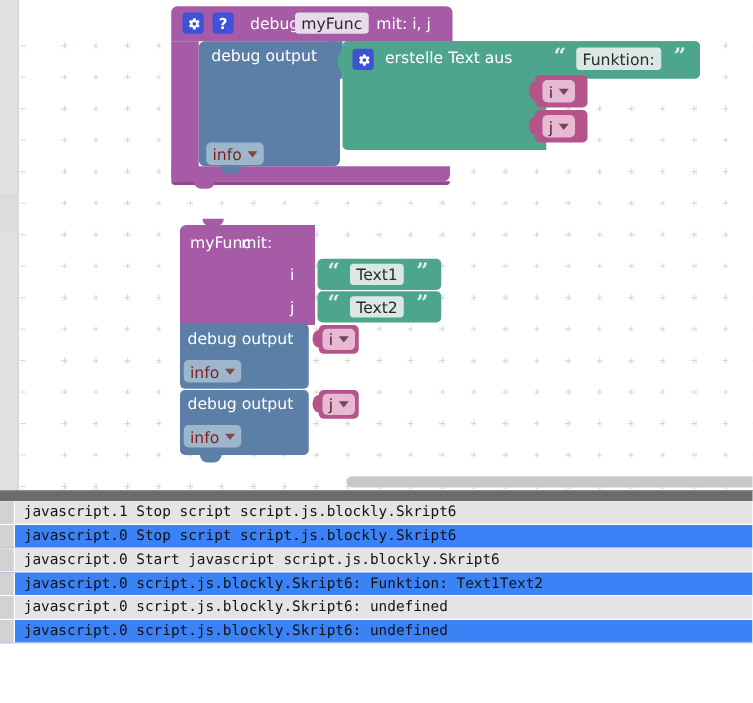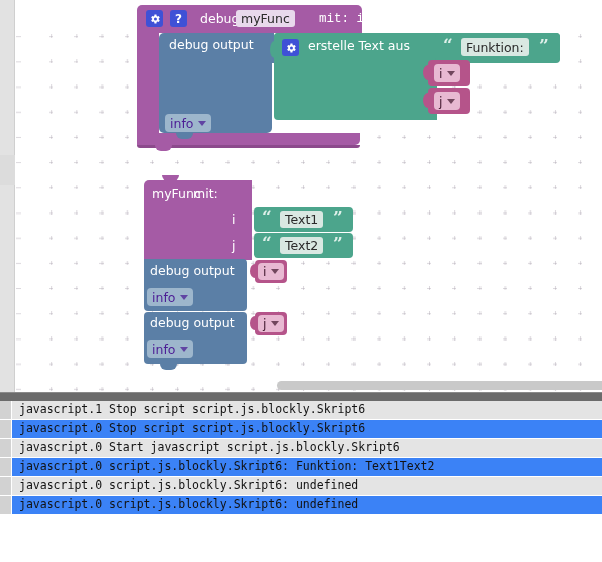--- a/index.html
+++ b/index.html
@@ -136,21 +136,21 @@
   
   .dd {
     position: absolute;
     border-radius: 4px;
     display: flex; align-items: center;
     padding: 0 5px;
     box-sizing: border-box;
     font-size: 12.5px;
     white-space: nowrap;
   }
-  .dd.blue-dd { background: #9db6cc; color: #4c1d95; }
+  .dd.blue-dd { background: #9db6cc; color: #7f1d1d; }
   .dd.pink-dd { background: #e8b9d2; color: #4a2036; }
   .dd .caret {
     margin-left: 5px;
     width: 0; height: 0;
     border-left: 4px solid transparent;
     border-right: 4px solid transparent;
     border-top: 5px solid currentColor;
     opacity: .75;
   }
 
@@ -263,21 +263,21 @@
   <div class="icon-btn" style="left:170px; top:10px;">
     <span class="qm">?</span>
   </div>
 
   <span class="blk-txt" style="left:200px; top:13px; position:absolute;">debug</span>
 
   <div class="name-field" style="left:236px; top:10px; height:17px;">
     <span>myFunc</span>
   </div>
 
-  <span class="blk-txt" style="left:319px; top:13px; position:absolute;font-family:Liberation Mono, monospace;">mit: i, j</span>
+  <span class="blk-txt" style="left:301px; top:13px; position:absolute;">mit: i, j</span>
 
   <div class="blk blue" style="left:159px; top:33px; width:113px; height:100px; border-radius:5px;"></div>
   <div class="blk blue" style="left:262px; top:33px; width:12px; height:30px;"></div>
   <span class="blk-txt" style="left:169px; top:39px; position:absolute;">debug output</span>
   <div class="socket green" style="left:270px; top:41px;"></div>
 
   <div class="dd blue-dd" style="left:165px; top:114px; height:18px;">
     <span>info</span>
     <span class="caret"></span>
   </div>

